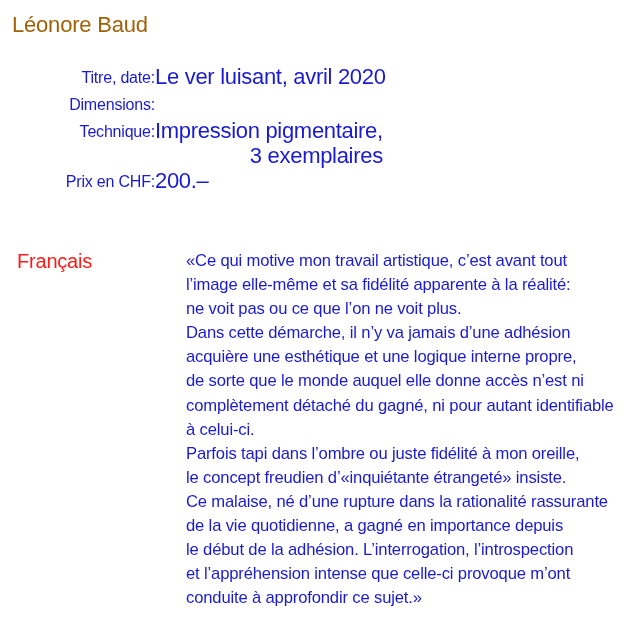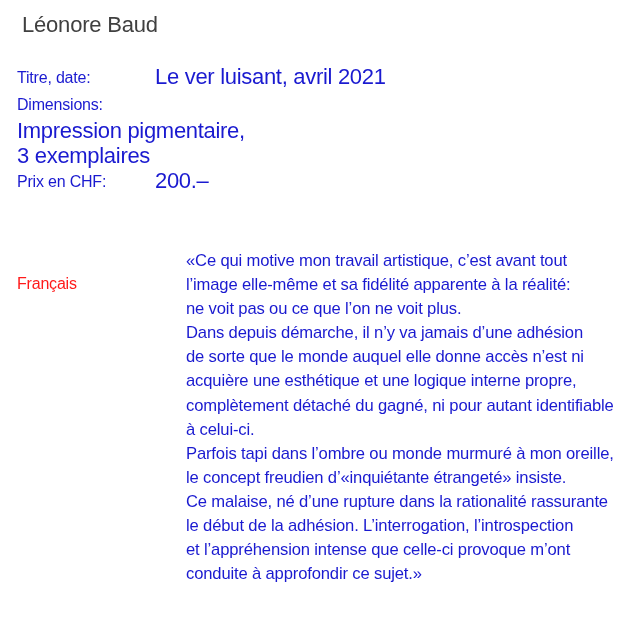--- a/index.html
+++ b/index.html
@@ -1,65 +1,67 @@
 <!DOCTYPE html>
 <html><head>
   <meta charset="utf-8">
   <style>
     html, body { margin: 0; padding: 0; background: #ffffff; }
     body { width: 640px; height: 640px; position: relative; overflow: hidden;
            font-family: "Liberation Sans", sans-serif; }
-    .artist { position: absolute; left: 22px; top: 11px; font-size: 22px; color: #404040; line-height: 28px; letter-spacing: -0.2px; }
+    .artist { position: absolute; left: 12px; top: 11px; font-size: 22px; color: #a16207; line-height: 28px; letter-spacing: -0.2px; }
     .meta { position: absolute; left: 17px; top: 64px; width: 620px; }
-    .meta-row { display: flex; }
+    .meta-row { display: flex; text-align: right; }
     .meta-label { width: 138px; font-size: 16px; color: #1a1ad0; line-height: 26px; padding-top: 1px; letter-spacing: -0.2px; }
     .meta-value { font-size: 22px; color: #1a1ad0; line-height: 25px; letter-spacing: -0.3px; }
-    .lang { position: absolute; left: 17px; top: 249px; font-size: 16px; color: #ff1a1a; line-height: 24px; letter-spacing: -0.2px; margin-top: 23px; }
+    .lang { position: absolute; left: 17px; top: 249px; font-size: 20px; color: #ff1a1a; line-height: 24px; letter-spacing: -0.2px; }
     .text { position: absolute; left: 154px; top: 249px; width: 486px; font-size: 16.6px; color: #1a1ad0; line-height: 24.1px; letter-spacing: -0.15px; }
     .text .line { display: block; white-space: nowrap; margin-left: 32px; }
   </style>
 </head>
 <body>
 
 <div class="artist">Léonore Baud</div>
 
 <div class="meta">
   <div class="meta-row">
     <div class="meta-label">Titre, date:</div>
     <div class="meta-value">
-      <div>Le ver luisant, avril 2021</div>
+      <div>Le ver luisant, avril 2020</div>
     </div>
   </div>
   <div class="meta-row">
     <div class="meta-label">Dimensions:</div>
   </div>
   <div class="meta-row">
+    <div class="meta-label">Technique:</div>
     <div class="meta-value">
       <div>Impression pigmentaire,</div>
       <div>3 exemplaires</div>
     </div>
   </div>
   <div class="meta-row">
     <div class="meta-label">Prix en CHF:</div>
     <div class="meta-value">
       <div>200.–</div>
     </div>
   </div>
 </div>
 
 <div class="lang">Français</div>
 
 <div class="text">
   <span class="line">«Ce qui motive mon travail artistique, c’est avant tout</span>
   <span class="line">l’image elle-même et sa fidélité apparente à la réalité:</span>
   <span class="line">ne voit pas ou ce que l’on ne voit plus.</span>
-  <span class="line">Dans depuis démarche, il n’y va jamais d’une adhésion</span>
+  <span class="line">Dans cette démarche, il n’y va jamais d’une adhésion</span>
+  <span class="line">acquière une esthétique et une logique interne propre,</span>
   <span class="line">de sorte que le monde auquel elle donne accès n’est ni</span>
-  <span class="line">acquière une esthétique et une logique interne propre,</span>
   <span class="line">complètement détaché du gagné, ni pour autant identifiable</span>
   <span class="line">à celui-ci.</span>
-  <span class="line">Parfois tapi dans l’ombre ou monde murmuré à mon oreille,</span>
+  <span class="line">Parfois tapi dans l’ombre ou juste fidélité à mon oreille,</span>
   <span class="line">le concept freudien d’«inquiétante étrangeté» insiste.</span>
   <span class="line">Ce malaise, né d’une rupture dans la rationalité rassurante</span>
+  <span class="line">de la vie quotidienne, a gagné en importance depuis</span>
   <span class="line">le début de la adhésion. L’interrogation, l’introspection</span>
   <span class="line">et l’appréhension intense que celle-ci provoque m’ont</span>
   <span class="line">conduite à approfondir ce sujet.»</span>
 </div>
 
 </body></html>

